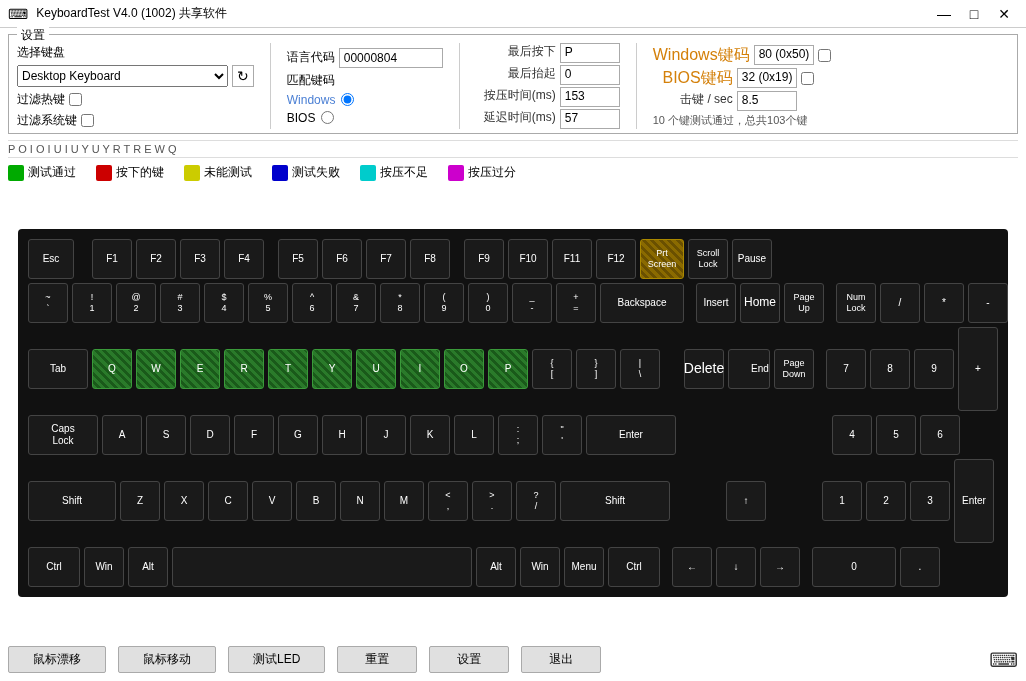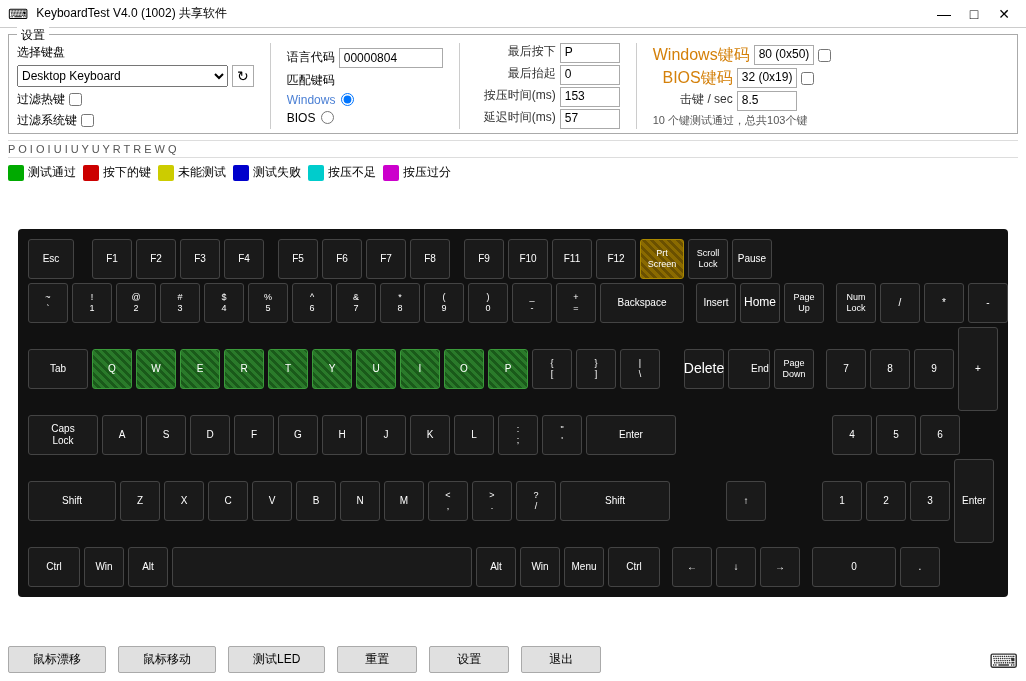--- a/index.html
+++ b/index.html
@@ -142,21 +142,21 @@
       color: #555;
       margin: 2px 0;
       padding: 2px 0;
       border-top: 1px solid #ddd;
       border-bottom: 1px solid #ddd;
       min-height: 18px;
     }
     .legend-row {
       display: flex;
       align-items: center;
-      gap: 7px;
+      gap: 20px;
       padding: 4px 0;
     }
     .legend-item {
       display: flex;
       align-items: center;
       gap: 4px;
       font-size: 12px;
     }
     .legend-dot {
       width: 16px;
@@ -229,21 +229,21 @@
     .key-shift-l { min-width: 88px; }
     .key-shift-r { min-width: 110px; }
     .key-ctrl { min-width: 52px; }
     .key-space { min-width: 300px; }
     .key-backspace { min-width: 84px; }
     .key-numenter { min-height: 84px; }
     .key-num0 { min-width: 84px; }
     .bottom-bar {
       display: flex;
       justify-content: center;
-      align-items: flex-end;
+      align-items: center;
       gap: 12px;
       padding: 6px 0 2px 0;
     }
     .bottom-btn {
       padding: 4px 24px;
       background: #e0e0e0;
       border: 1px solid #aaa;
       border-radius: 2px;
       cursor: pointer;
       font-size: 12px;

